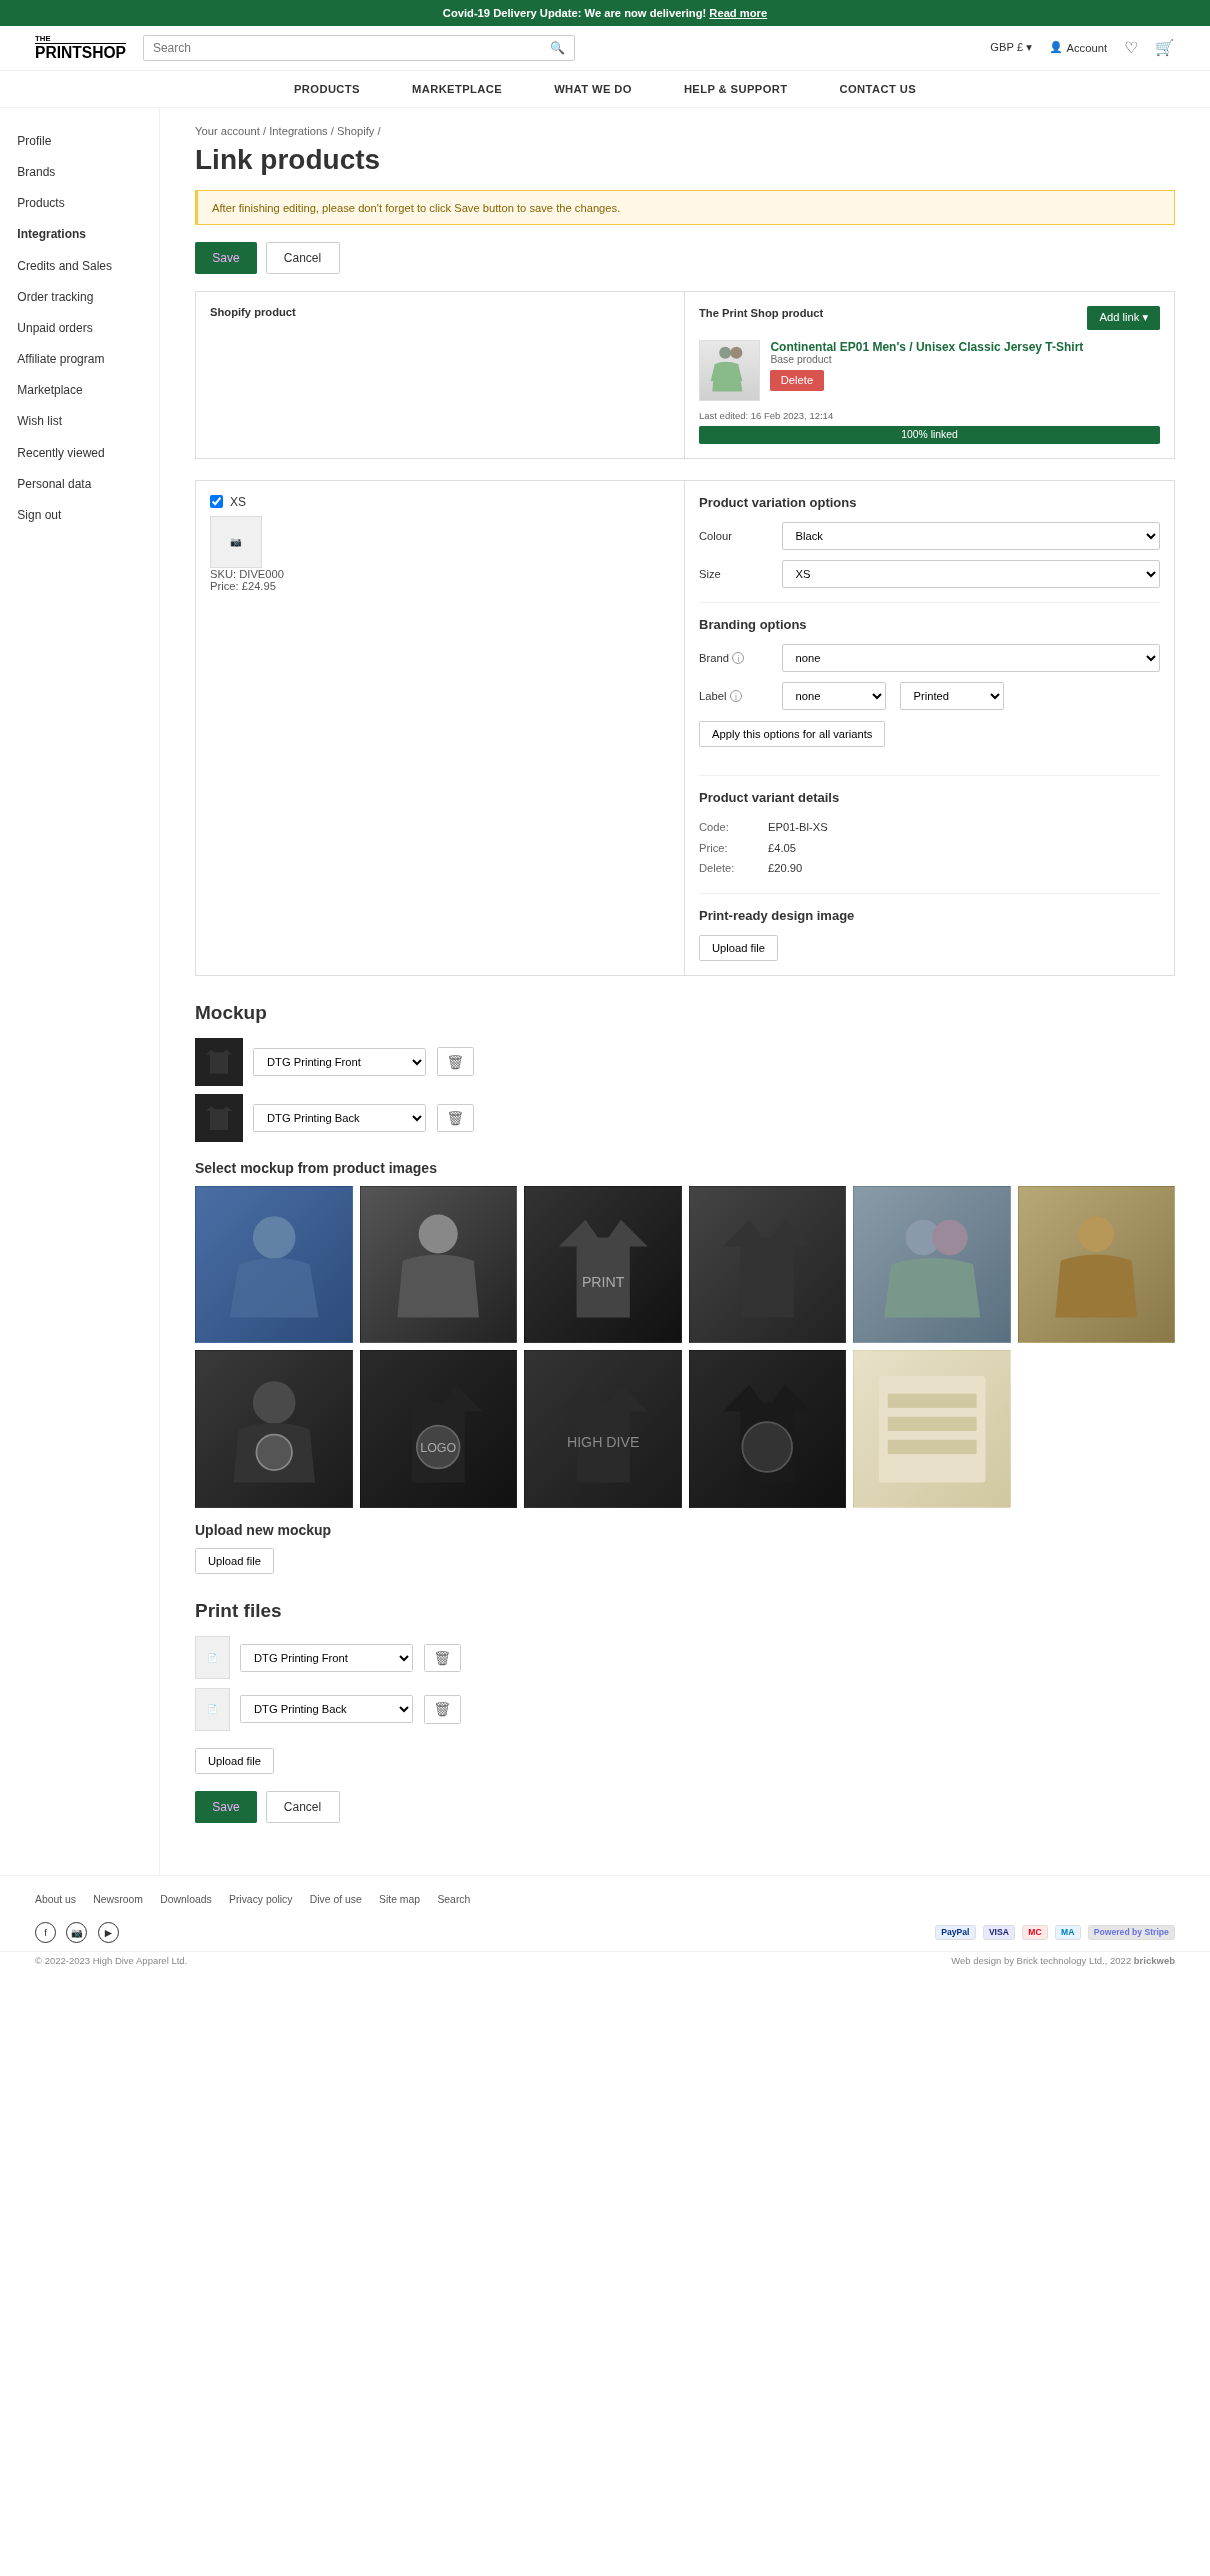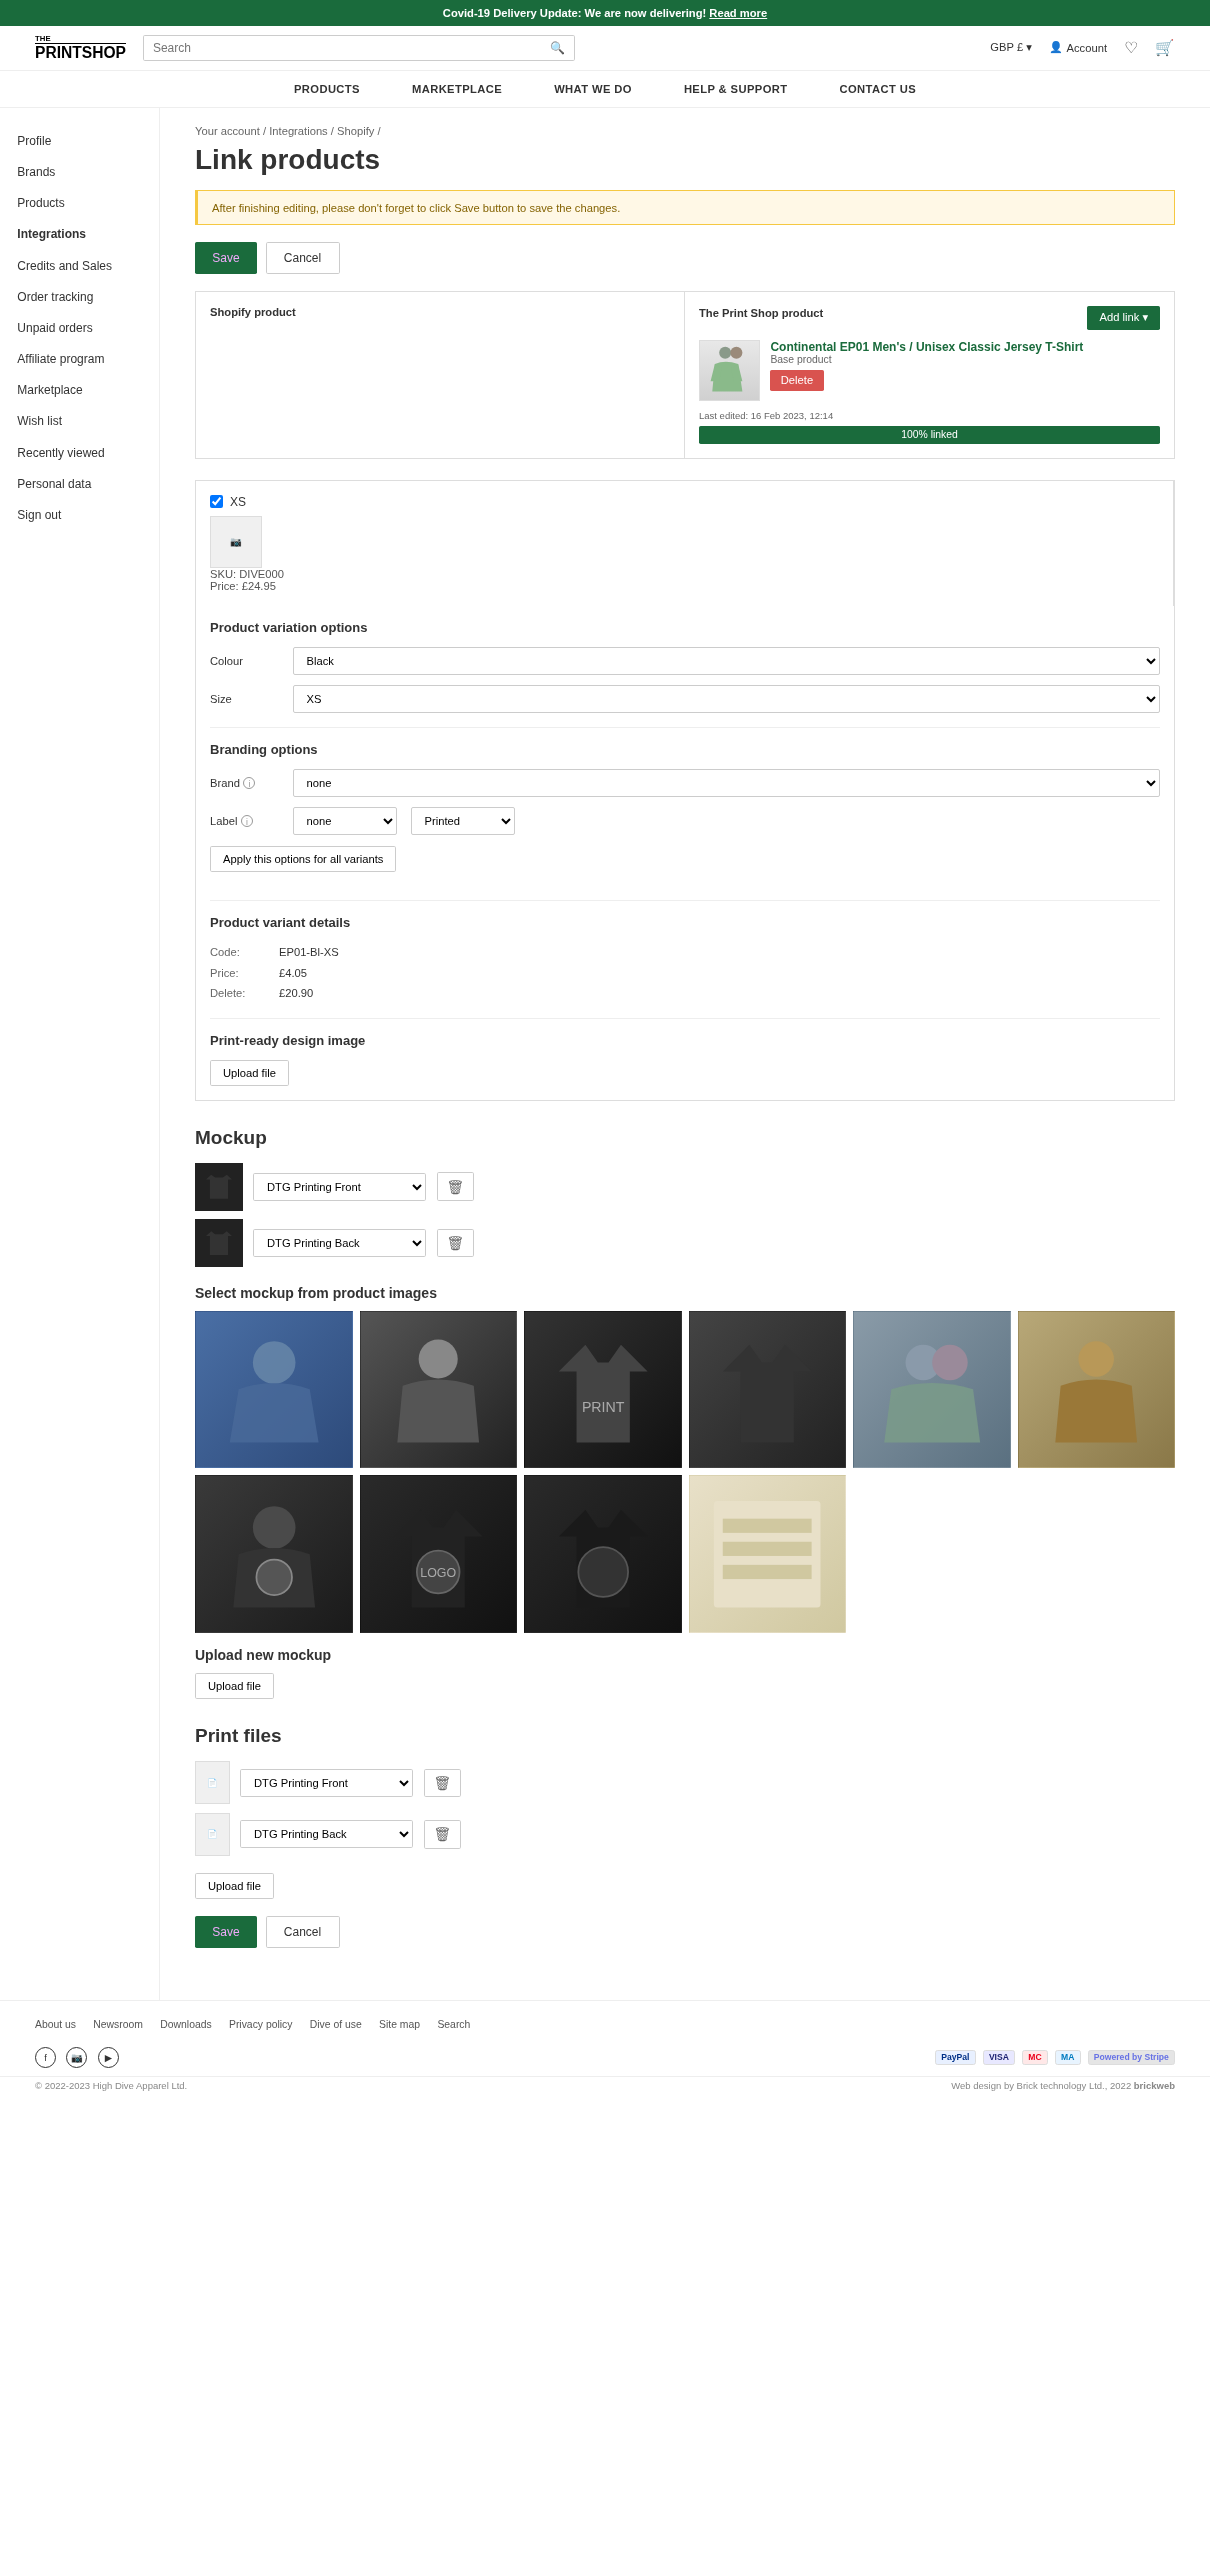--- a/index.html
+++ b/index.html
@@ -253,21 +253,21 @@
       color: #fff;
       text-align: center;
       font-size: 10.4px;
       padding: 3.5px;
       border-radius: 1.7px;
     }
 
     
     .variant-row {
       display: grid;
-      grid-template-columns: 1fr;
+      grid-template-columns: 1fr 1fr;
       gap: 0;
       border: 0.9px solid #ddd;
       margin-bottom: 21px;
     }
     .variant-left {
       padding: 14px;
       border-right: 0.9px solid #ddd;
     }
     .variant-checkbox-row {
       display: flex;
@@ -828,20 +828,26 @@
             <circle cx="35" cy="48" r="10" fill="#555" stroke="#888" stroke-width="1"></circle>
           </svg>
         </div>
         <div class="img-thumb img-placeholder-8">
           <svg width="61" height="61" viewBox="0 0 70 70" style="font-size:14px">
             <path d="M25 10 L10 25 L20 25 L20 65 L50 65 L50 25 L60 25 L45 10 L38 20 L32 20 Z" fill="#222"></path>
             <circle cx="35" cy="45" r="12" fill="#444" stroke="#666" stroke-width="1"></circle>
             <text x="35" y="48" text-anchor="middle" fill="#aaa" font-size="7">LOGO</text>
           </svg>
         </div>
+        <div class="img-thumb img-placeholder-9">
+          <svg width="61" height="61" viewBox="0 0 70 70" style="font-size:14px">
+            <path d="M25 10 L10 25 L20 25 L20 65 L50 65 L50 25 L60 25 L45 10 L38 20 L32 20 Z" fill="#2a2a2a"></path>
+            <text x="35" y="45" text-anchor="middle" fill="#888" font-size="8">HIGH DIVE</text>
+          </svg>
+        </div>
         <div class="img-thumb img-placeholder-10">
           <svg width="61" height="61" viewBox="0 0 70 70">
             <path d="M25 10 L10 25 L20 25 L20 65 L50 65 L50 25 L60 25 L45 10 L38 20 L32 20 Z" fill="#1a1a1a"></path>
             <circle cx="35" cy="45" r="14" fill="#333" stroke="#555" stroke-width="1"></circle>
           </svg>
         </div>
         <div class="img-thumb img-placeholder-11">
           <svg width="61" height="61" viewBox="0 0 70 70">
             <rect x="5" y="5" width="60" height="60" fill="#e8e0c8" rx="2"></rect>
             <rect x="10" y="15" width="50" height="8" fill="#d0c8a0"></rect>

